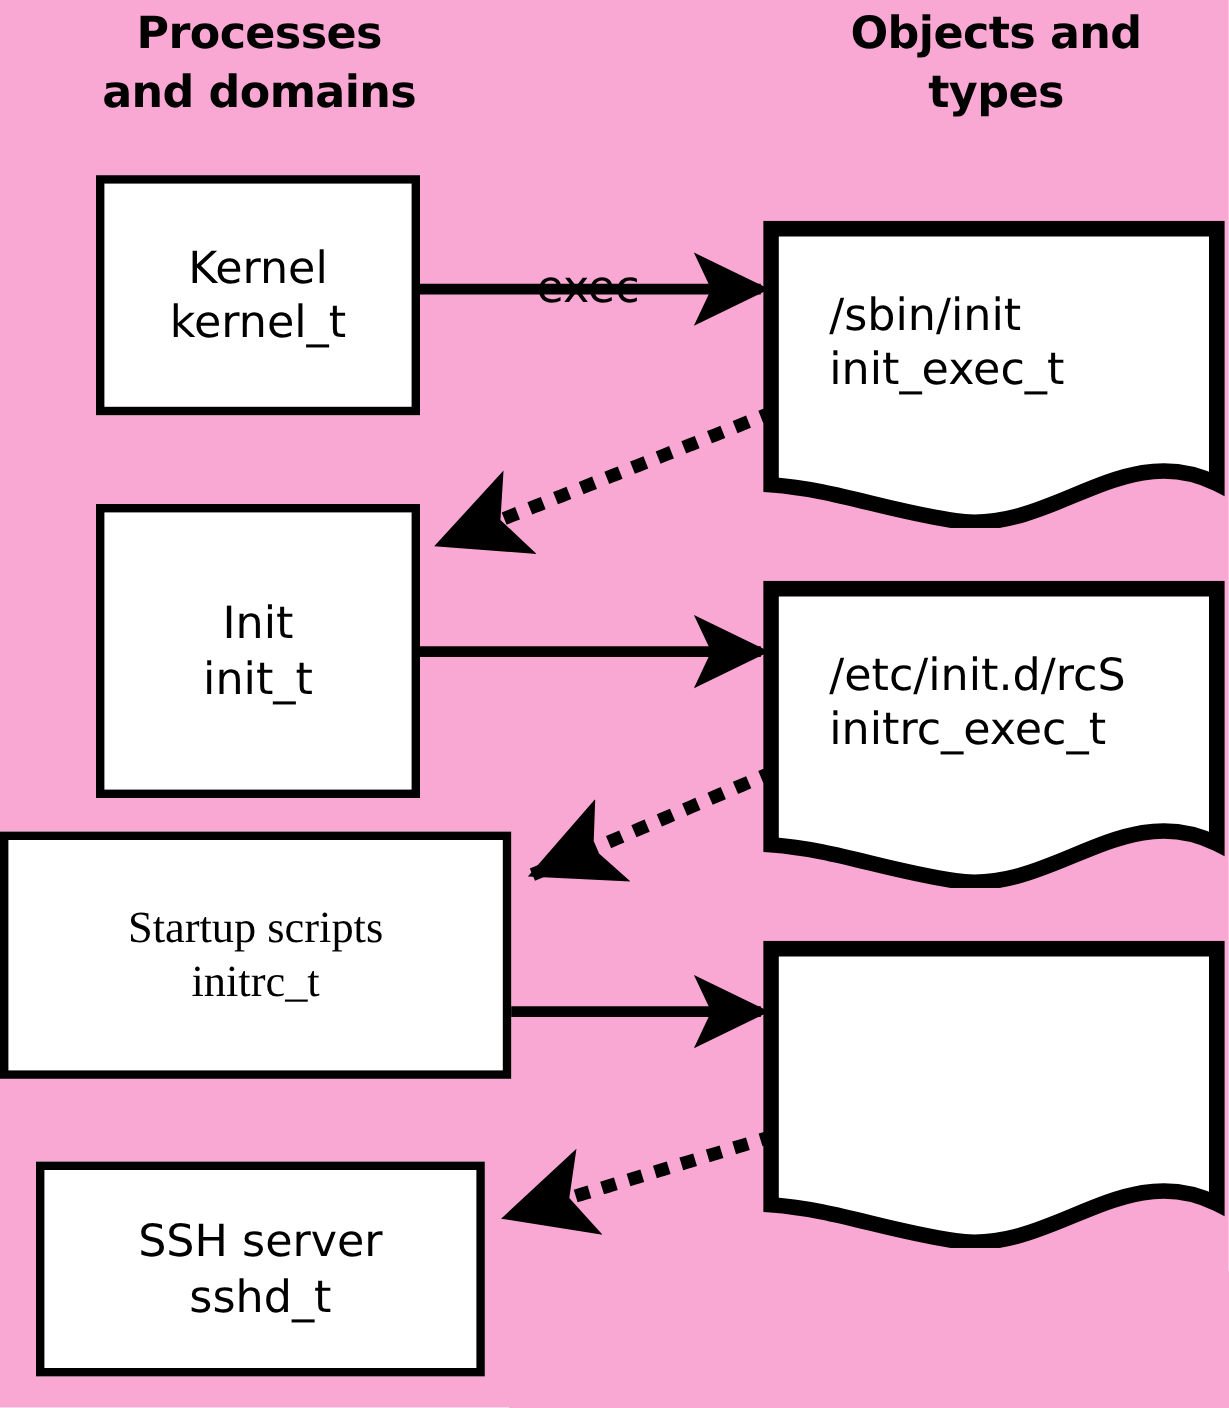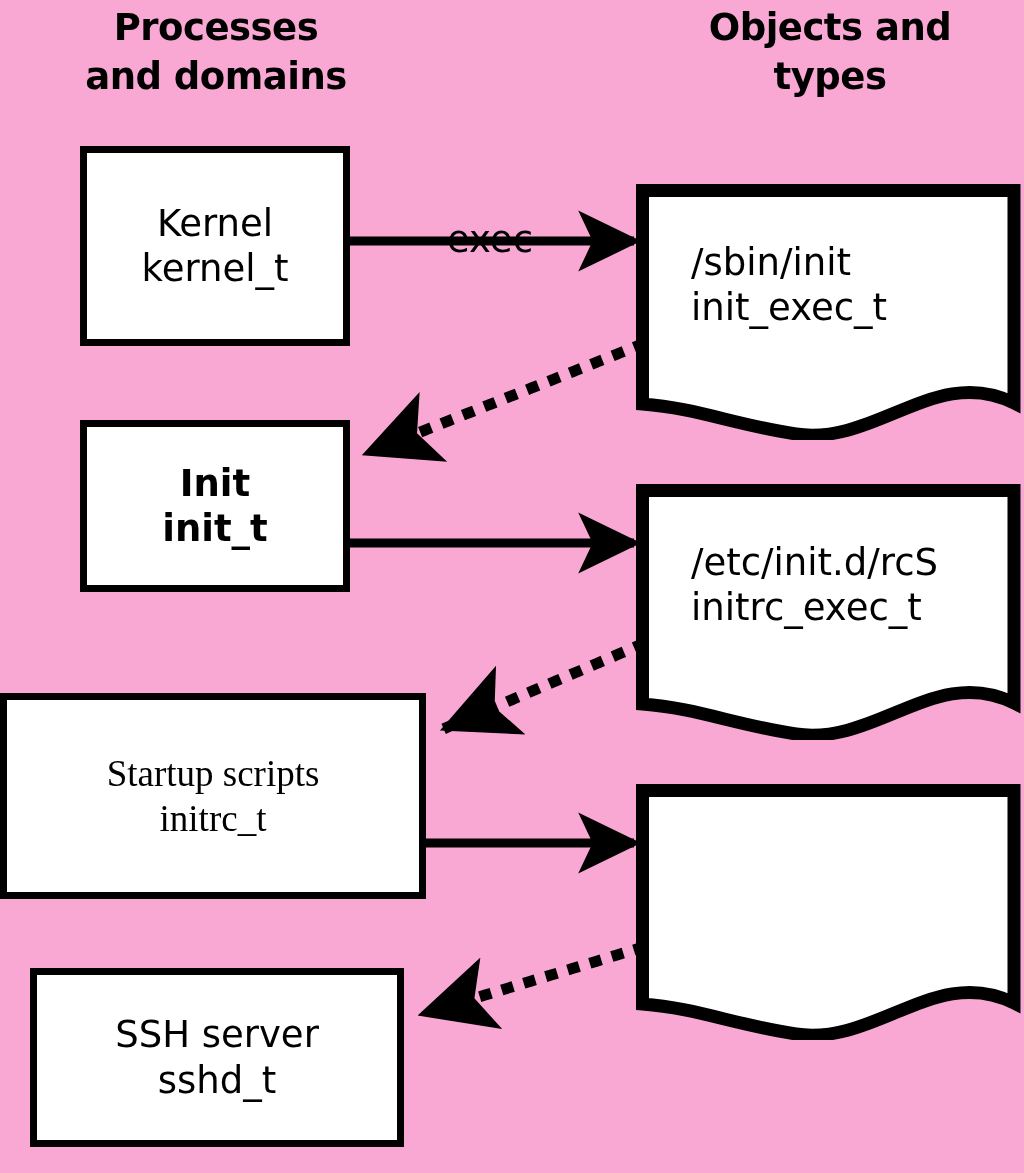--- a/index.html
+++ b/index.html
@@ -84,21 +84,21 @@
   <div class="col-header" id="header-left">Processes
 and domains</div>
   <div class="col-header" id="header-right">Objects and
 types</div>
 
   <div class="proc-box" style="left:80px; top:146px; width:270px; height:200px;">
     <span class="ln">Kernel</span>
     <span class="ln">kernel_t</span>
   </div>
 
-  <div class="proc-box" style="left:80px; top:420px; width:270px; height:172px;font-weight:bold;">
+  <div class="proc-box" style="left:80px; top:420px; width:270px; height:245px;">
     <span class="ln">Init</span>
     <span class="ln">init_t</span>
   </div>
 
   <div class="proc-box" style="left:0px; top:693px; width:426px; height:206px;font-family:Liberation Serif, serif;">
     <span class="ln">Startup scripts</span>
     <span class="ln">initrc_t</span>
   </div>
 
   <div class="proc-box" style="left:30px; top:968px; width:374px; height:179px;">

